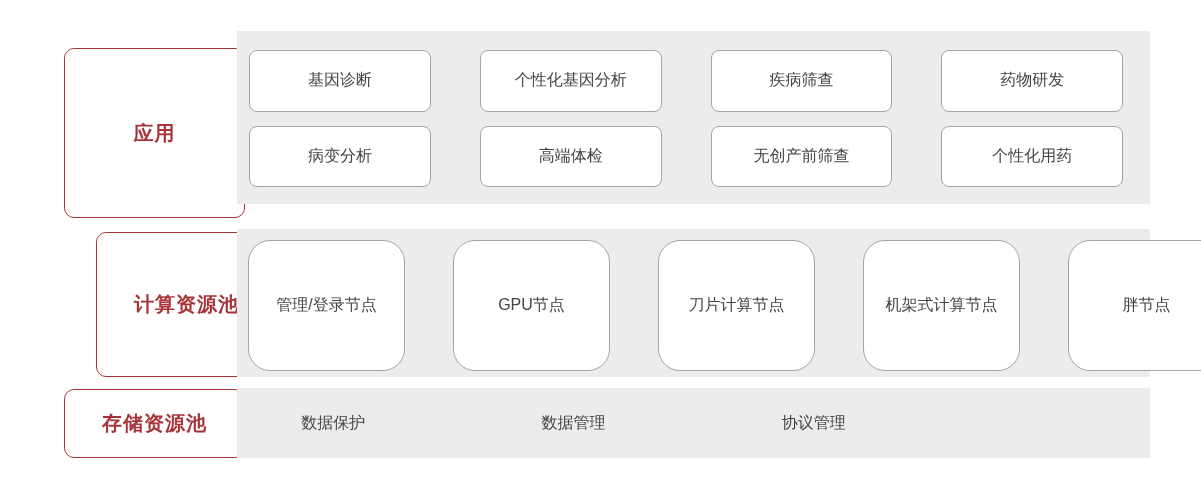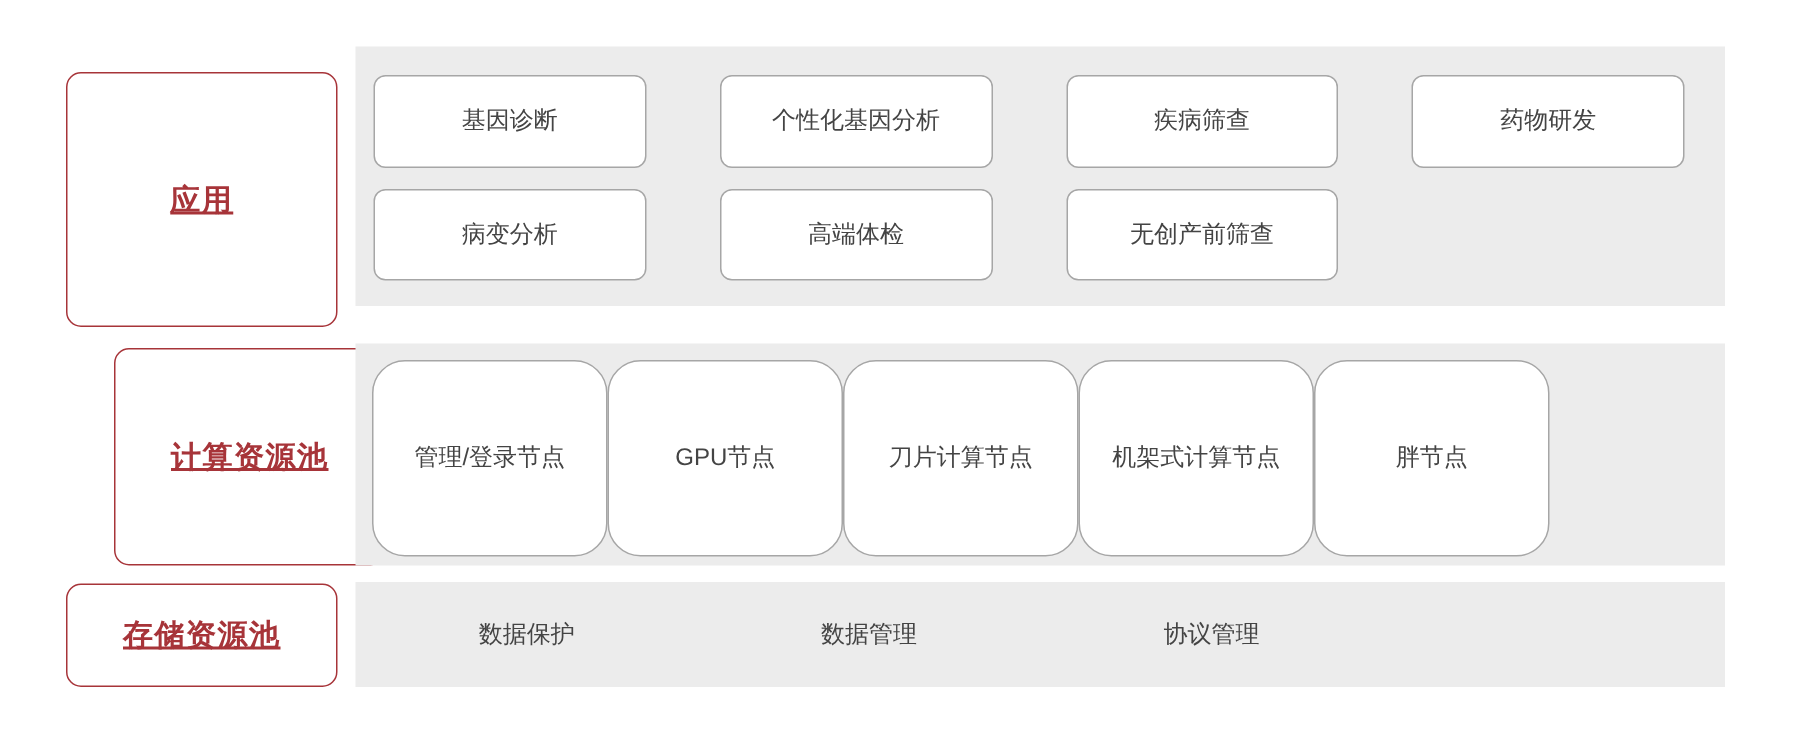--- a/index.html
+++ b/index.html
@@ -5,38 +5,38 @@
   html,body{margin:0;padding:0;background:#ffffff;}
   .canvas{
     position:relative;
     width:1201px;height:498px;
     background:#ffffff;
     font-family:"Liberation Sans","DejaVu Sans",sans-serif;
     overflow:hidden;
   }
   
   .pool-label{
-    position:absolute;left:44px;
+    position:absolute;left:64px;
     box-sizing:border-box;
     background:#ffffff;
     border:1.5px solid #a73439;
     border-radius:10px;
     display:flex;align-items:center;justify-content:center;
     color:#a73439;font-weight:bold;font-size:20px;
     letter-spacing:1px;
-    text-decoration:underline;
   }
   .pool-label.app{top:48px;width:181px;height:170px;}
   .pool-label.compute{top:232px;width:181px;height:145px;margin-left:32px;}
   .pool-label.storage{top:389px;width:181px;height:69px;}
   
   .panel{
     position:absolute;left:237px;width:913px;
     background:#ececec;
     box-sizing:border-box;
+    gap:48px;
   }
   .panel.app{
     top:31px;height:173px;
     display:grid;
     grid-template-columns:repeat(4,1fr);
     column-gap:49px;row-gap:14px;
     padding:19px 27px 17px 12px;
   }
   .app-box{
     background:#ffffff;
@@ -92,20 +92,23 @@
     </div>
     <div class="app-box">
       <span>病变分析</span>
     </div>
     <div class="app-box">
       <span>高端体检</span>
     </div>
     <div class="app-box">
       <span>无创产前筛查</span>
     </div>
+    <div class="app-box">
+      <span>个性化用药</span>
+    </div>
   </div>
 
   <div class="pool-label compute">
     <span>计算资源池</span>
   </div>
   <div class="panel compute">
     <div class="compute-box">
       <span>管理/登录节点</span>
     </div>
     <div class="compute-box">

